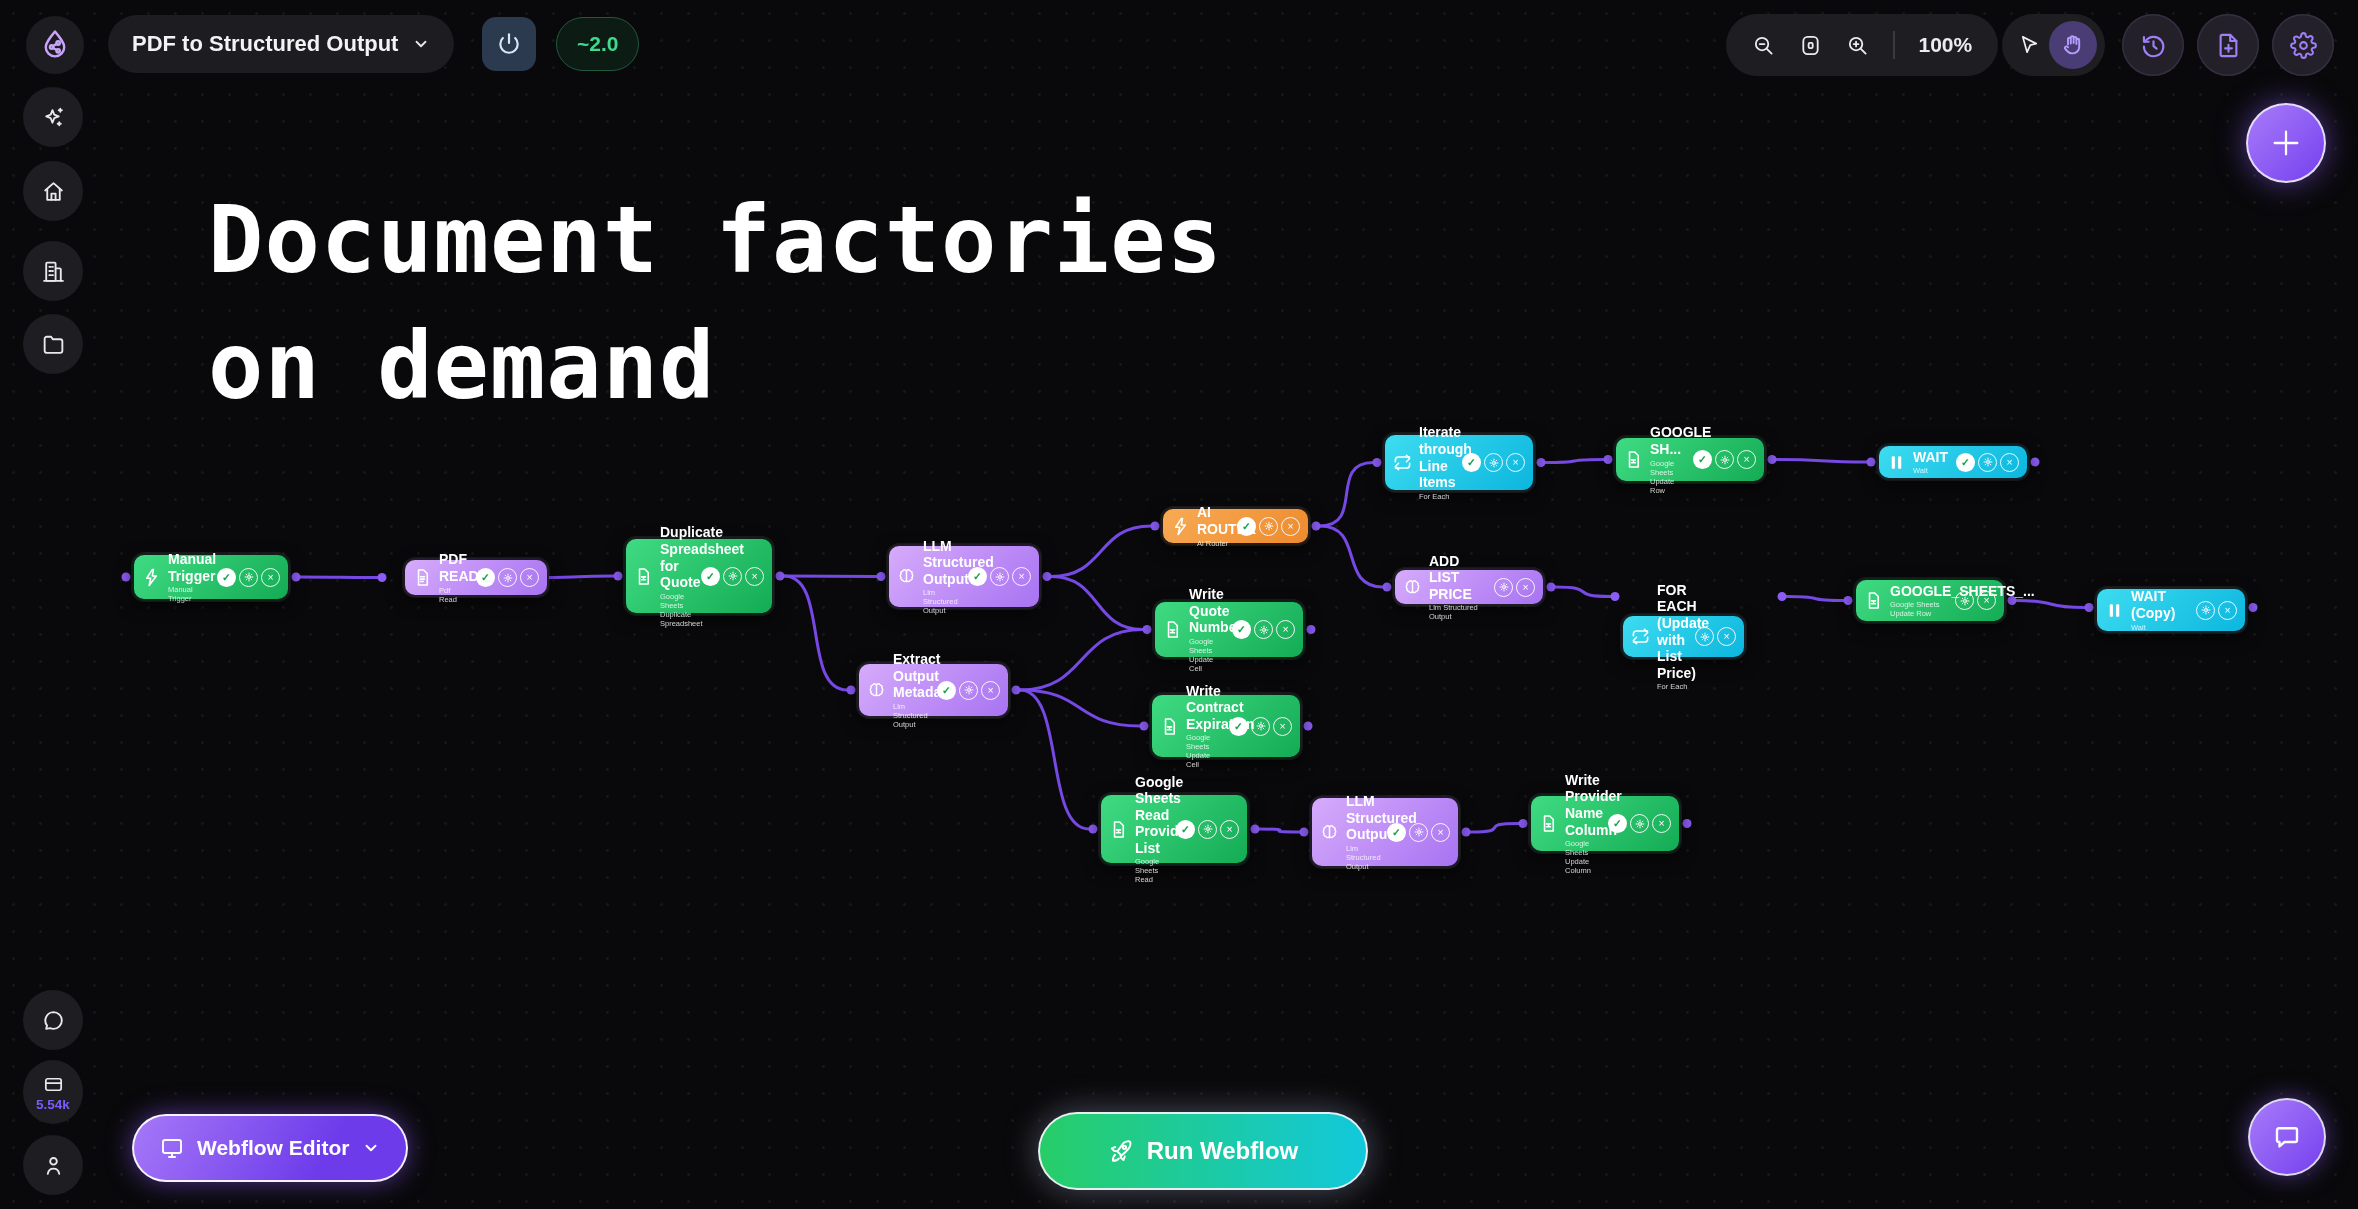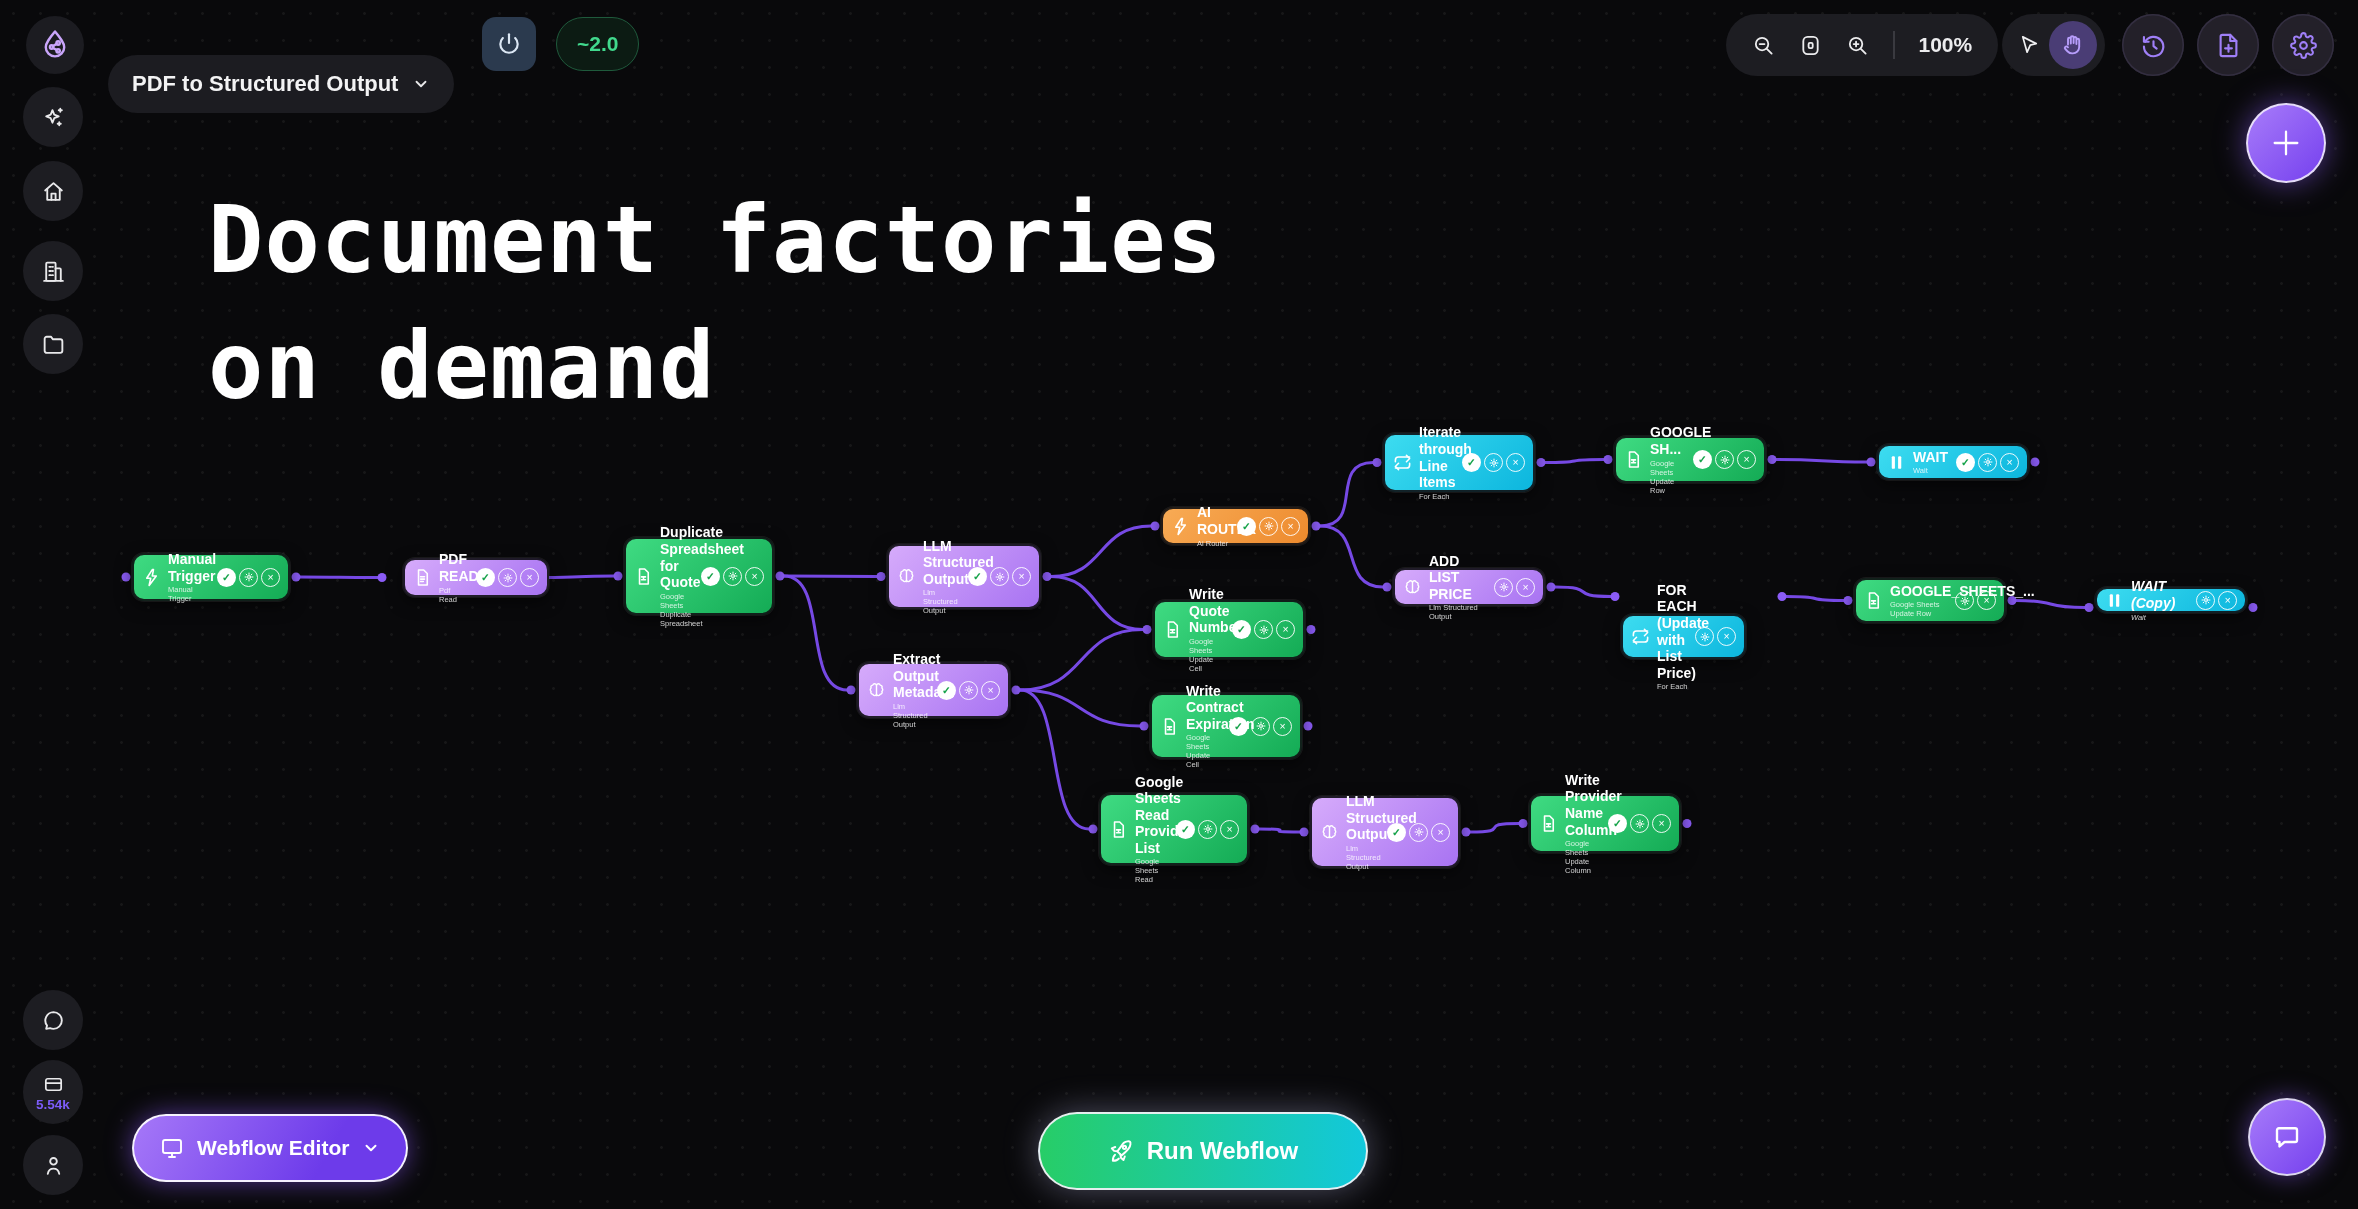--- a/index.html
+++ b/index.html
@@ -11,21 +11,21 @@
     font-family:"Liberation Sans", sans-serif; color:#fff;
   }
   svg { display:block; }
   .abs { position:absolute; }
   .circle { border-radius:50%; display:flex; align-items:center; justify-content:center; }
 
   
   .logo-btn { left:26px; top:16px; width:58px; height:58px; background:#1c1c21; }
   .logo-btn svg { width:34px; height:34px; color:#c9a5fa; }
   .title-pill { left:108px; top:15px; height:58px; background:#1c1c21; border-radius:29px;
-    display:flex; align-items:center; gap:14px; padding:0 24px; cursor:pointer;margin-top:40px; }
+    display:flex; align-items:center; gap:14px; padding:0 24px; cursor:pointer; }
   .title-pill .label { font-size:22px; font-weight:700; color:#f3f3f4; white-space:nowrap; }
   .title-pill svg { width:18px; height:18px; color:#e8e8ea; }
   .power-btn { left:482px; top:17px; width:54px; height:54px; border-radius:14px; background:#2b3a4e;
     display:flex; align-items:center; justify-content:center; }
   .power-btn svg { width:26px; height:26px; color:#dce7f4; }
   .version-pill { left:556px; top:17px; height:54px; border-radius:27px; padding:0 20px;
     display:flex; align-items:center; background:#0c1b13; border:1.5px solid #1f5a3c; }
   .version-pill span { color:#41d98d; font-size:21px; font-weight:600; }
 
   
@@ -410,21 +410,21 @@
       <div class="node-btns">
         <span class="nbtn nbtn-outline">
           <svg viewBox="0 0 24 24" fill="none" stroke="currentColor" stroke-linecap="round" stroke-linejoin="round" stroke-width="2.4">
             <circle cx="12" cy="12" r="3.4"></circle>
             <path d="M12 2.5v3.2M12 18.3v3.2M2.5 12h3.2M18.3 12h3.2M5.2 5.2l2.3 2.3M16.5 16.5l2.3 2.3M18.8 5.2l-2.3 2.3M7.5 16.5l-2.3 2.3"></path>
           </svg>
         </span>
         <span class="nbtn nbtn-outline">×</span>
       </div>
     </div>
-    <div class="node" style="left: 2095px; top: 587px; width: 152px; height: 26px; background: linear-gradient(135deg, rgb(61, 220, 240), rgb(12, 182, 222)); font-style: italic;">
+    <div class="node" style="left: 2095px; top: 587px; width: 152px; height: 46px; background: linear-gradient(135deg, rgb(61, 220, 240), rgb(12, 182, 222));">
       <span class="node-icon">
         <svg viewBox="0 0 24 24" fill="currentColor">
           <rect x="6" y="4" width="4" height="16" rx="1.5"></rect>
           <rect x="14" y="4" width="4" height="16" rx="1.5"></rect>
         </svg>
       </span>
       <div class="node-text">
         <div class="node-title">WAIT (Copy)</div>
         <div class="node-sub">Wait</div>
       </div>

